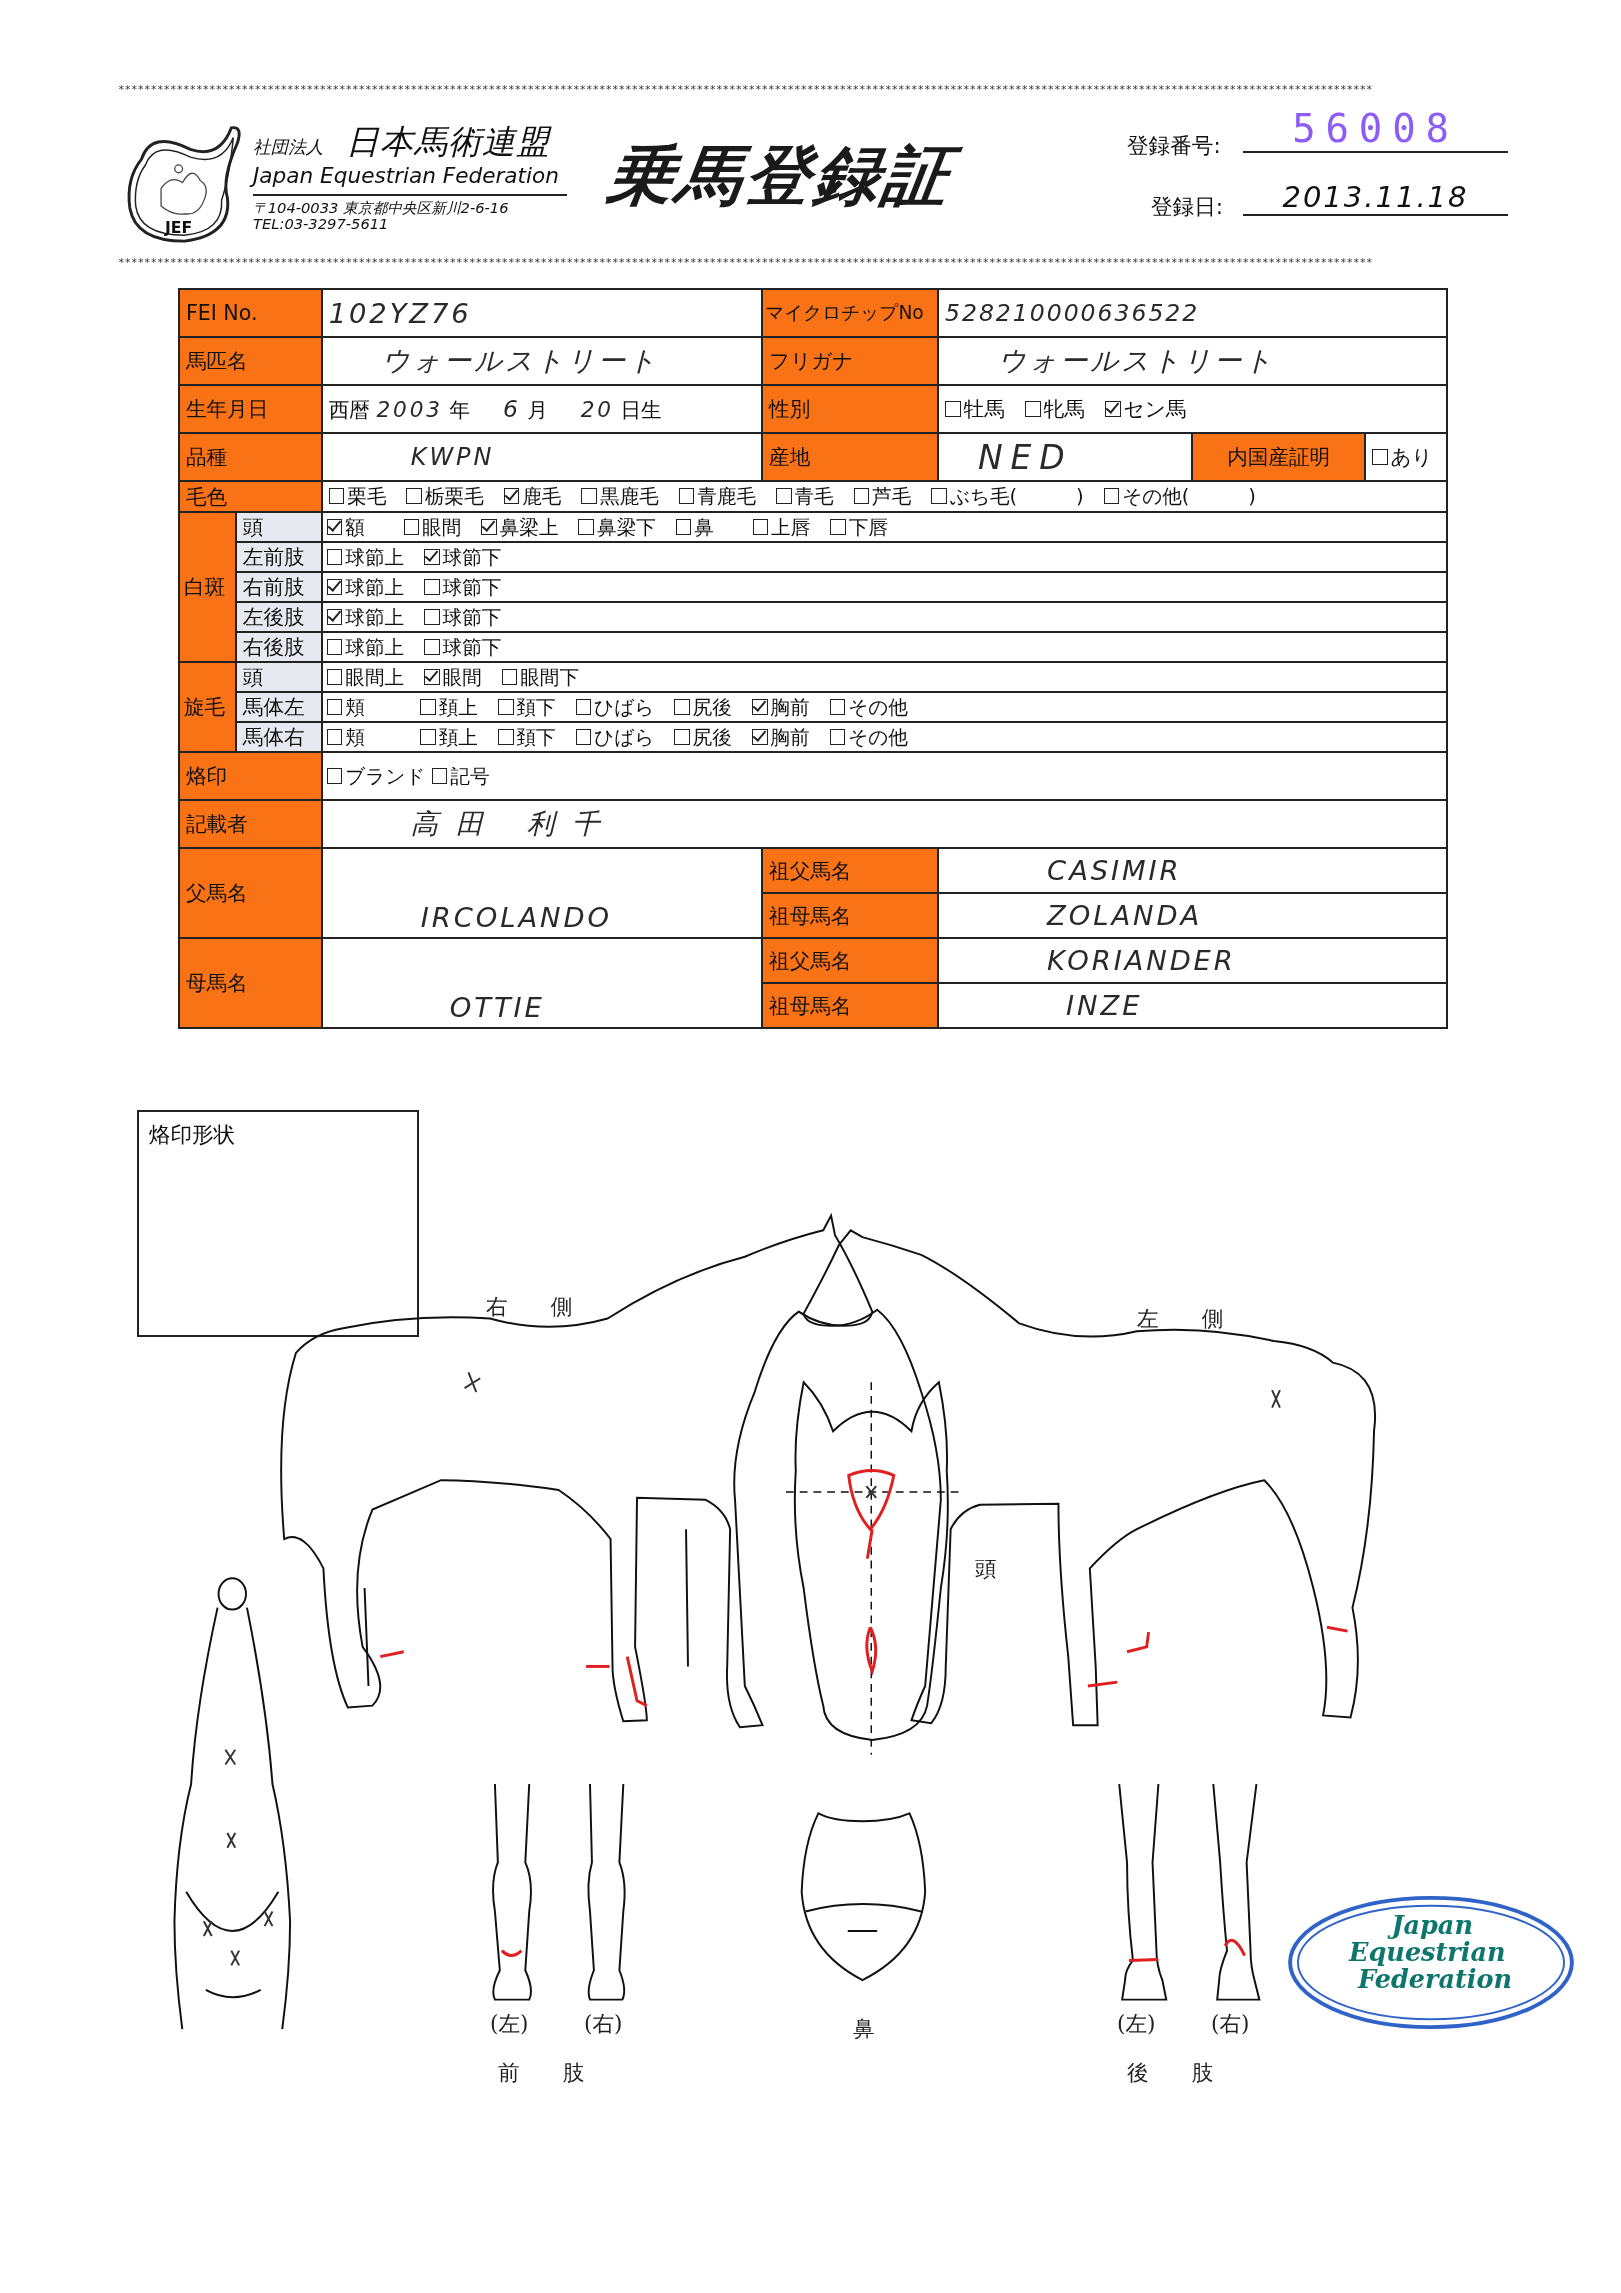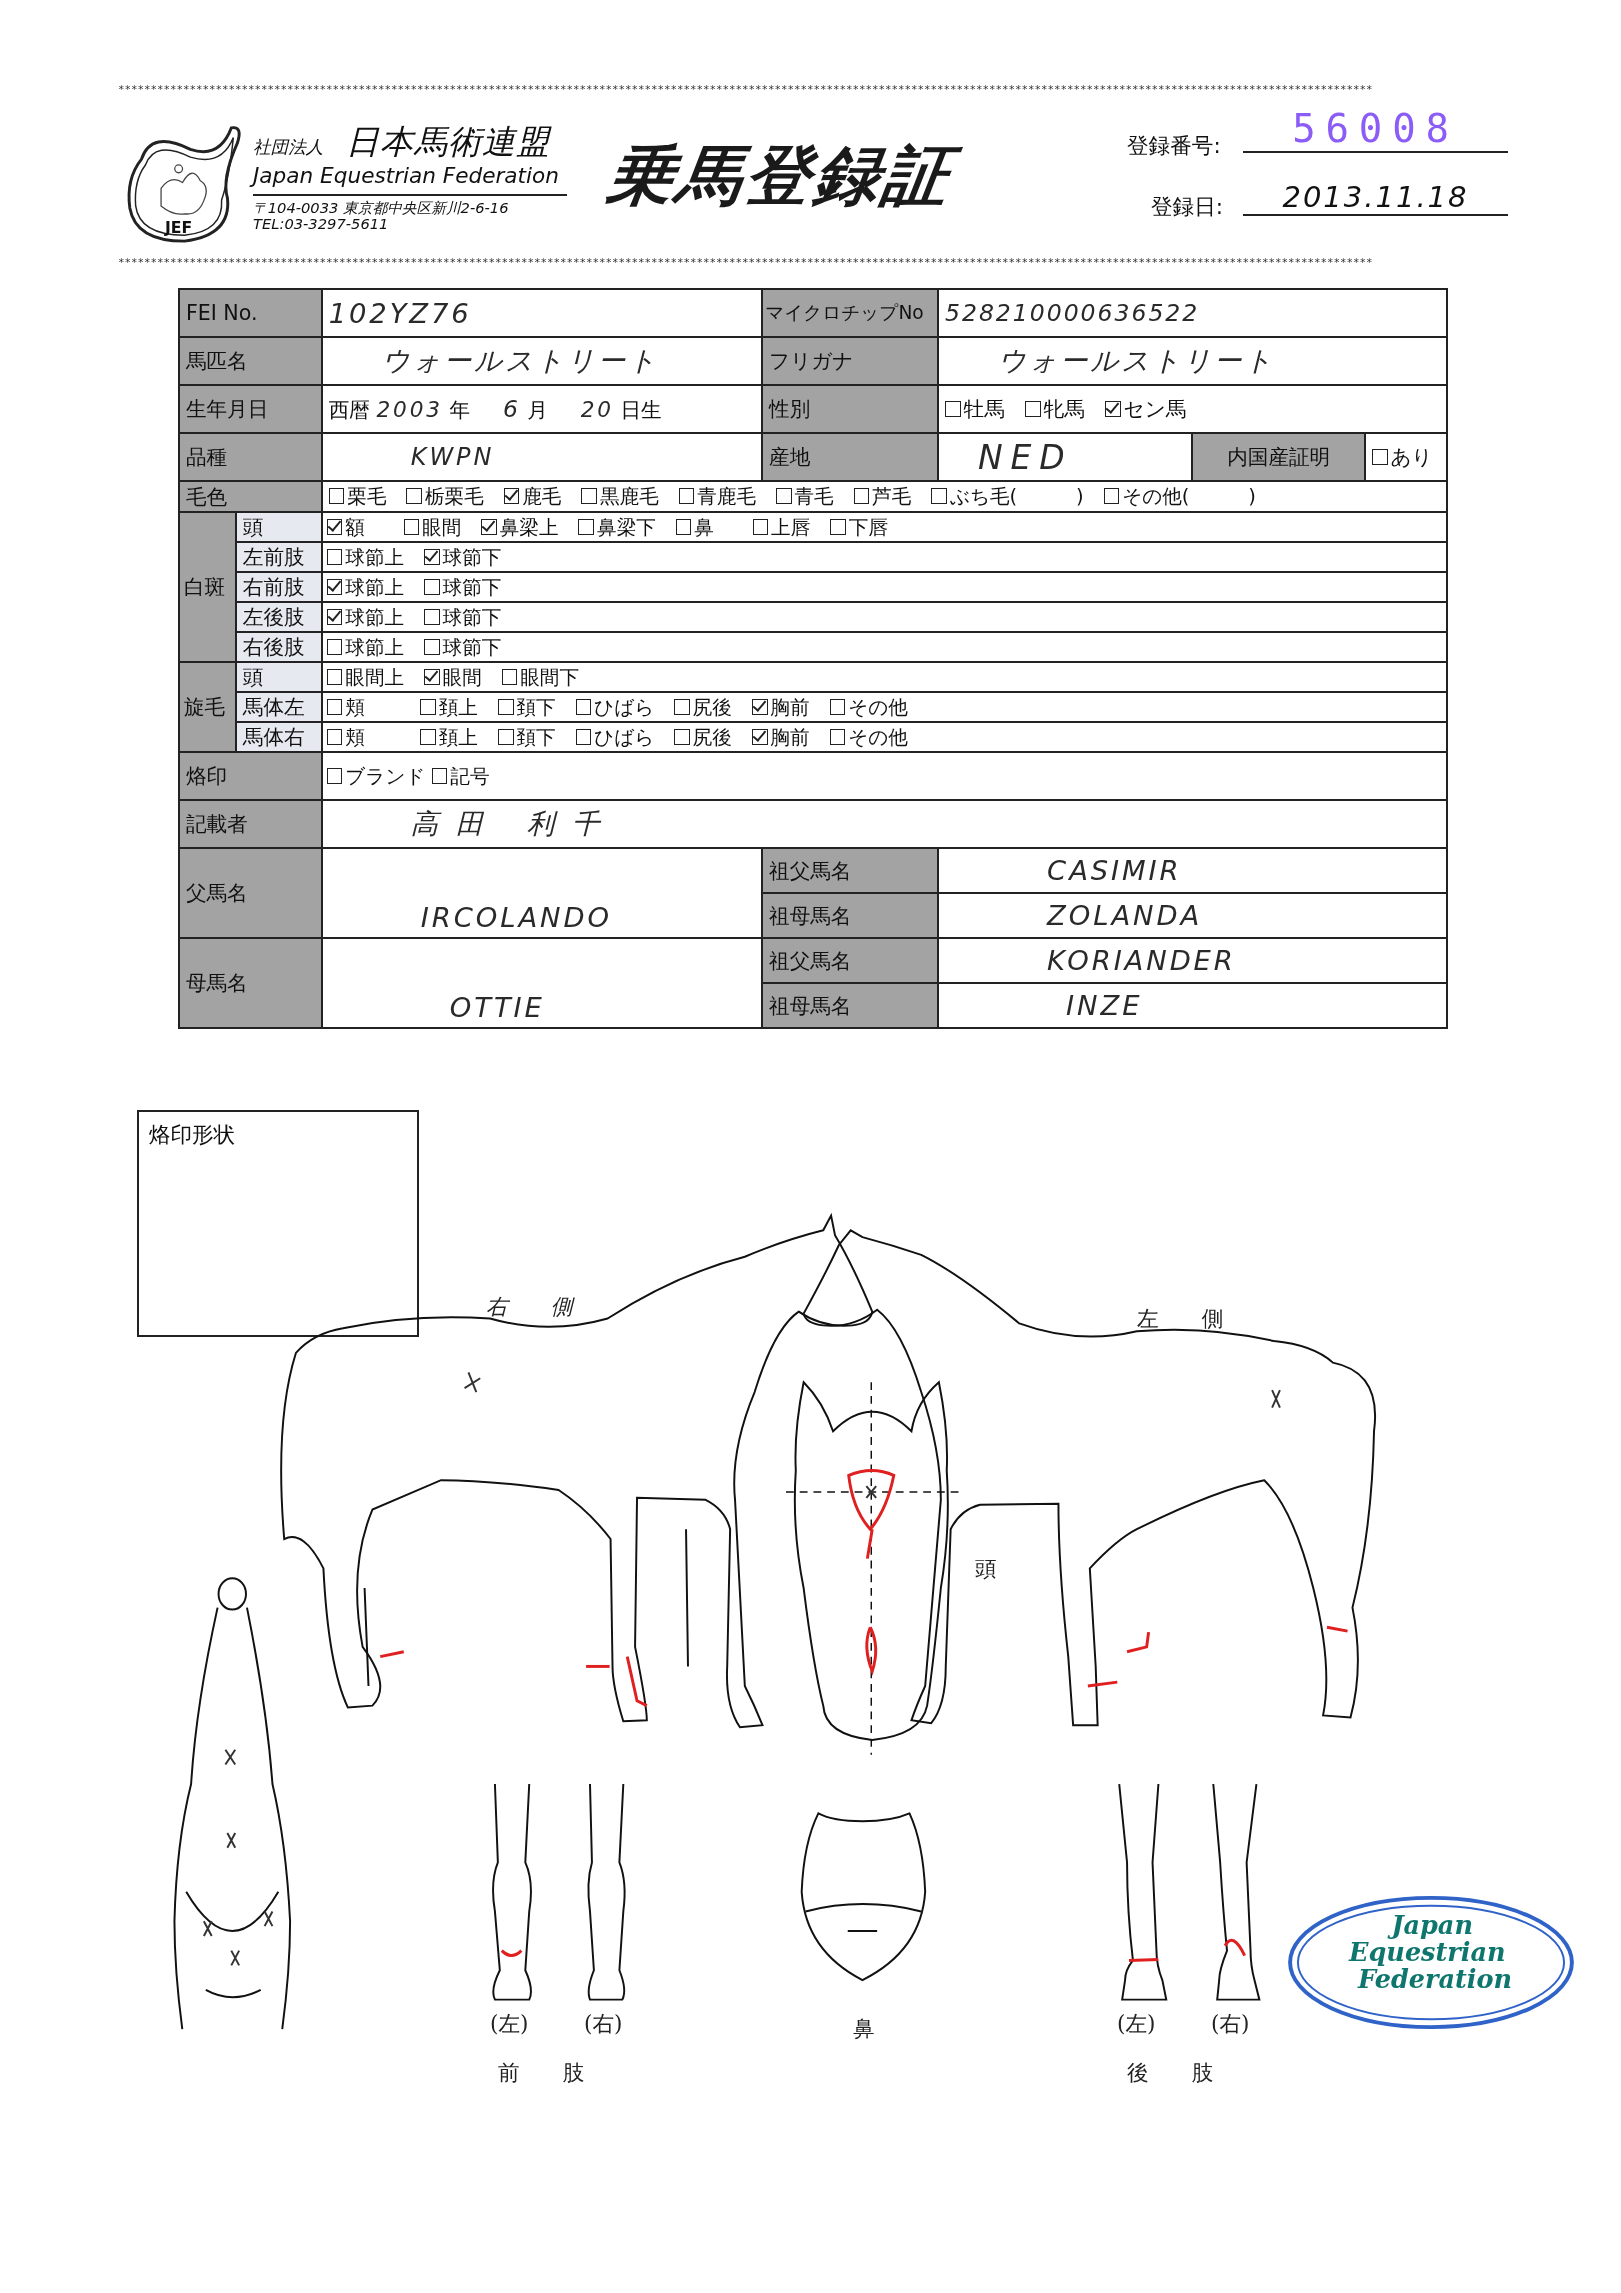--- a/index.html
+++ b/index.html
@@ -9,21 +9,21 @@
   .org{position:absolute;left:253px;top:120px;width:314px;}
   .org .jp-small{font-size:17.6px;font-style:italic;}
   .org .jp-big{font-size:33px;font-style:italic;margin-left:17.6px;letter-spacing:1px;}
   .org .en{font-size:21.6px;font-style:italic;border-bottom:2px solid #222;padding-bottom:6px;margin-top:-2px;display:block;}
   .org .addr{font-size:14.7px;font-style:italic;line-height:15.7px;margin-top:3.9px;}
   .doc-title{position:absolute;left:608px;top:132px;font-size:65px;font-weight:bold;font-style:italic;letter-spacing:3.9px;color:#1a1a1a;transform:skewX(-8deg);}
   .reg{position:absolute;left:1127px;font-size:21.6px;}
   .reg .val{position:absolute;left:116px;width:265px;border-bottom:2px solid #222;text-align:center;font-family:"DejaVu Sans Mono",monospace;}
   table.form{position:absolute;left:178px;top:288px;width:1270px;border-collapse:collapse;font-size:20.6px;}
   table.form td{border:2px solid #222;padding:0 5.9px;height:46px;vertical-align:middle;white-space:nowrap;}
-  td.lbl{background:#a3a3a3;}
+  td.lbl{background:#f97316;}
   td.sub{background:#e6e9f0;padding:0 3.9px;}
   .hw{font-family:"DejaVu Sans",sans-serif;font-style:italic;font-weight:300;font-size:27.4px;color:#2a2a2a;letter-spacing:2.9px;}
   .cb{display:inline-block;width:13.7px;height:13.7px;border:1.5px solid #222;margin-right:2.9px;vertical-align:-1px;position:relative;}
   .cb.on::after{content:"";position:absolute;left:2.9px;top:-2px;width:4.9px;height:10.8px;border-right:2px solid #222;border-bottom:2px solid #222;transform:rotate(40deg);}
   .opt{display:inline-block;margin-right:13.7px;}
   .brand-box{position:absolute;left:137px;top:1110px;width:278px;height:223px;border:2px solid #222;}
   .brand-box span{position:absolute;left:9.8px;top:7.8px;font-size:21.6px;}
   .cap{position:absolute;font-family:"DejaVu Serif",serif;font-size:21.6px;color:#222;}
   svg{position:absolute;left:0;top:0;}
   .stamp{position:absolute;left:1286px;top:1894px;width:290px;height:137px;}
@@ -303,21 +303,21 @@
     <path d="M1298 1418 L1306 1436 M1298 1436 L1306 1418"></path>
     <path d="M884 1516 L894 1528 M884 1528 L894 1516"></path>
     <path d="M230 1785 L240 1800 M230 1800 L240 1785"></path>
     <path d="M232 1870 L240 1885 M232 1885 L240 1870"></path>
     <path d="M208 1960 L216 1975 M208 1975 L216 1960"></path>
     <path d="M236 1990 L244 2005 M236 2005 L244 1990"></path>
     <path d="M270 1950 L278 1965 M270 1965 L278 1950"></path>
   </g>
 </svg>
 
-<div class="cap" style="left:486px;top:1292px;font-style:italic;">右　　側</div>
+<div class="cap" style="left:486px;top:1292px;">右　　側</div>
 <div class="cap" style="left:1137px;top:1304px;">左　　側</div>
 <div class="cap" style="left:975px;top:1554px;">頭</div>
 <div class="cap" style="left:853px;top:2014px;">鼻</div>
 <div class="cap" style="left:490px;top:2009px;">(左)</div>
 <div class="cap" style="left:584px;top:2009px;">(右)</div>
 <div class="cap" style="left:498px;top:2058px;">前　　肢</div>
 <div class="cap" style="left:1117px;top:2009px;">(左)</div>
 <div class="cap" style="left:1211px;top:2009px;">(右)</div>
 <div class="cap" style="left:1127px;top:2058px;">後　　肢</div>
 

